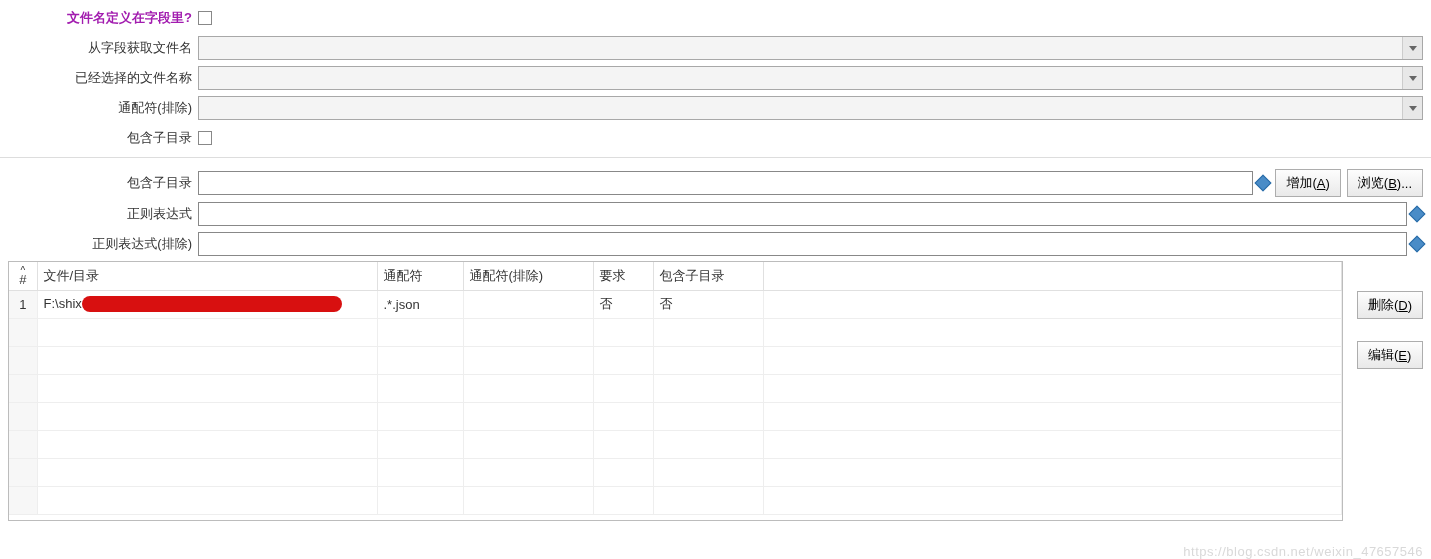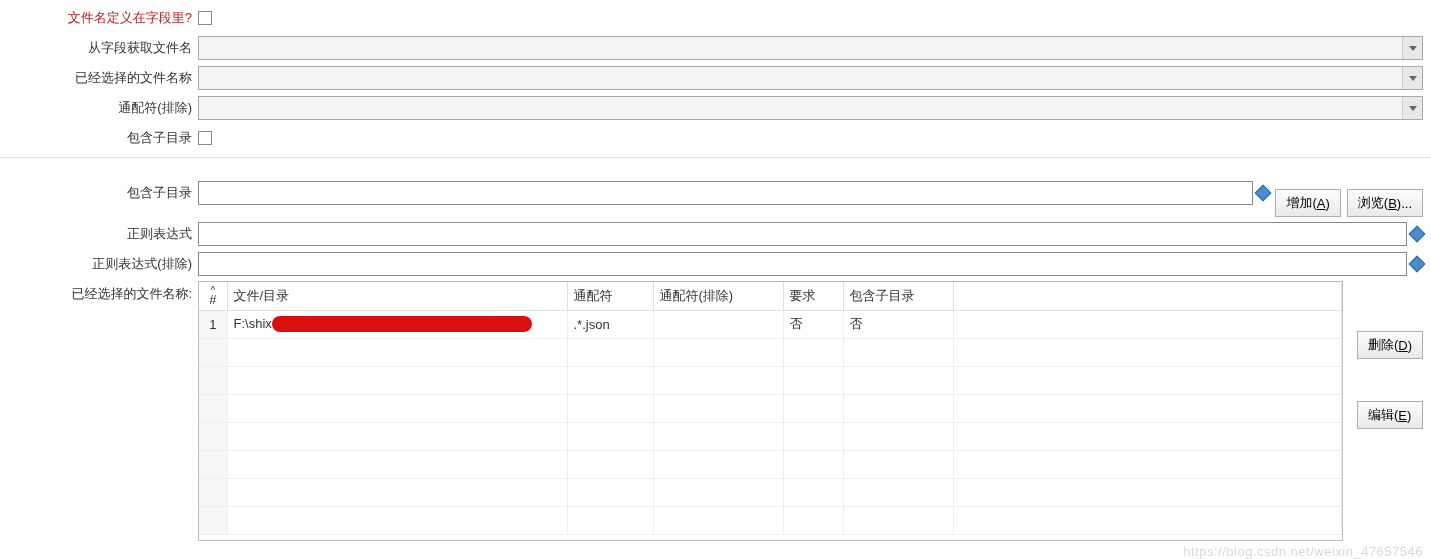--- a/index.html
+++ b/index.html
@@ -24,21 +24,22 @@
     }
     .label {
       width: 190px;
       text-align: right;
       padding-right: 6px;
       color: #333;
       font-size: 13px;
       white-space: nowrap;
     }
     .label.near {
-      color: #b91c1c;
+      color: #a21caf;
+      font-weight: bold;
     }
     .checkbox {
       width: 14px;
       height: 14px;
       border: 1px solid #888;
       background: #fff;
       display: inline-block;
       cursor: pointer;
     }
     .combo {
@@ -90,21 +91,20 @@
       height: 28px;
       padding: 0 10px;
       background: linear-gradient(#fdfdfd, #e9e9e9);
       border: 1px solid #adadad;
       font-size: 13px;
       margin-left: 6px;
       cursor: pointer;
       white-space: nowrap;
       display: inline-flex;
       align-items: center;
-      margin-top: 20px;
     }
     .btn .accel { text-decoration: underline; }
     .hr-sep {
       border-top: 1px solid #ddd;
       margin: 6px 0 6px 0;
     }
     .lower {
       display: flex;
       padding: 0 8px;
     }
@@ -233,21 +233,20 @@
     <span class="diamond"></span>
   </div>
   <div class="row">
     <div class="label">正则表达式(排除)</div>
     <input class="text-input" value="" style="">
     <span class="diamond"></span>
   </div>
 </div>
 
 <div class="lower">
-  <div class="lower-label">已经选择的文件名称:</div>
   <div class="table-wrap">
     <table class="grid">
       <thead>
         <tr>
           <th class="col-hash">
               <div class="hatwrap">
                 <span class="hat">^</span>
                 <span>#</span>
               </div>
             </th>

